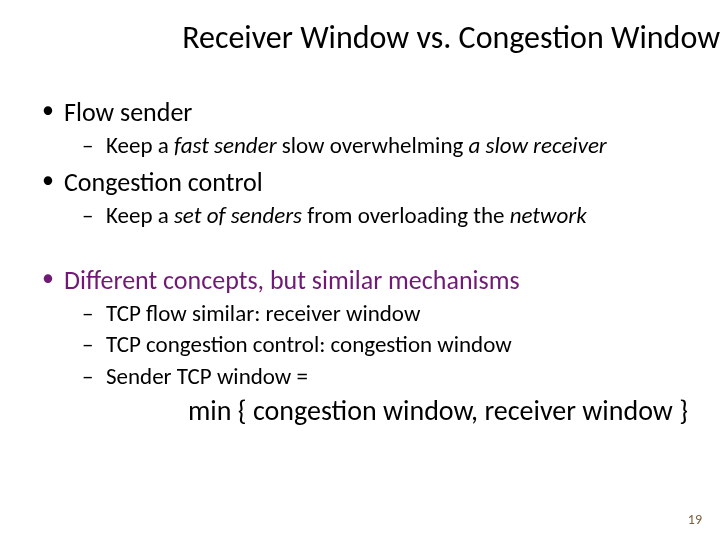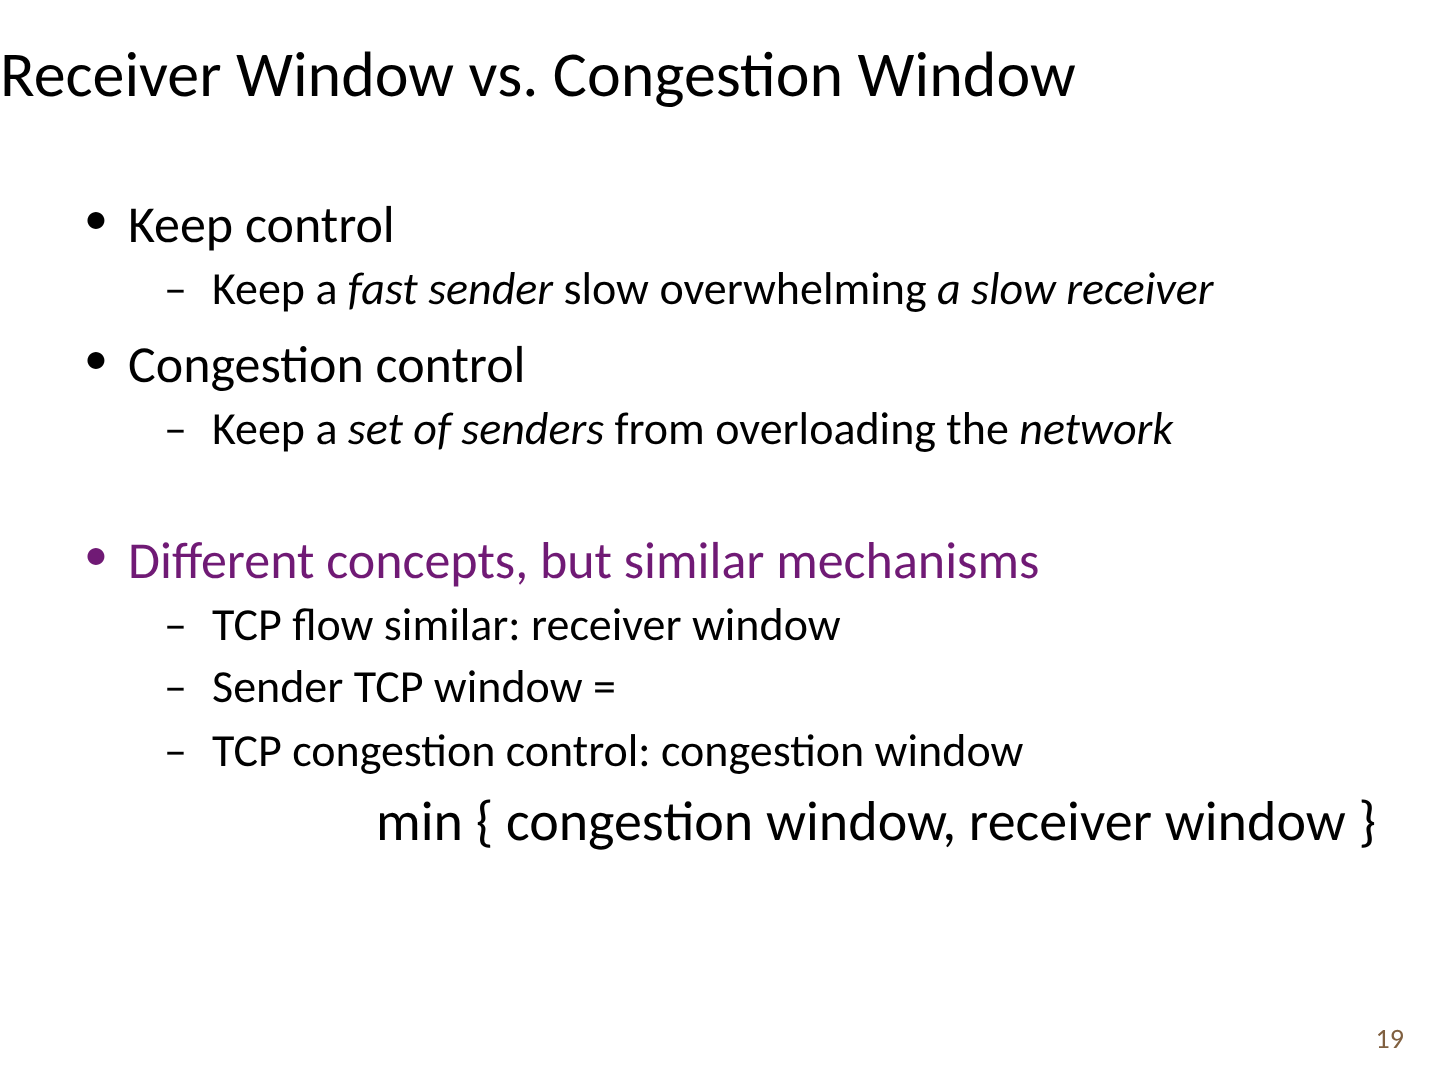--- a/index.html
+++ b/index.html
@@ -16,21 +16,21 @@
     position: relative;
     width: 720px;
     height: 540px;
     box-sizing: border-box;
   }
   .title {
     position: absolute;
     top: 18px;
     left: 0;
     right: 0;
-    text-align: left;
+    text-align: right;
     font-size: 32px;
     font-weight: 400;
     letter-spacing: 0px;
   }
   .body {
     position: absolute;
     top: 90px;
     left: 38px;
     right: 30px;
   }
@@ -82,33 +82,33 @@
 </style>
 </head>
 <body>
 
 <div class="slide">
 
   <div class="title">Receiver Window vs. Congestion Window</div>
 
   <div class="body">
 
-    <div class="l1">Keep control</div>
+    <div class="l1">Flow sender</div>
     <div class="l2">
       <span>Keep a </span><span class="ital">fast sender</span><span> slow overwhelming </span><span class="ital">a slow receiver</span>
     </div>
 
     <div class="l1">Congestion control</div>
     <div class="l2">
       <span>Keep a </span><span class="ital">set of senders</span><span> from overloading the </span><span class="ital">network</span>
     </div>
 
     <div class="l1 blue gap">Different concepts, but similar mechanisms</div>
     <div class="l2">TCP flow similar:  receiver window</div>
+    <div class="l2">TCP congestion control:  congestion window</div>
     <div class="l2">Sender TCP window =</div>
-    <div class="l2">TCP congestion control:  congestion window</div>
     <div class="formula">min { congestion window, receiver window }</div>
 
   </div>
 
   <div class="pagenum">19</div>
 
 </div>
 
 </body></html>

